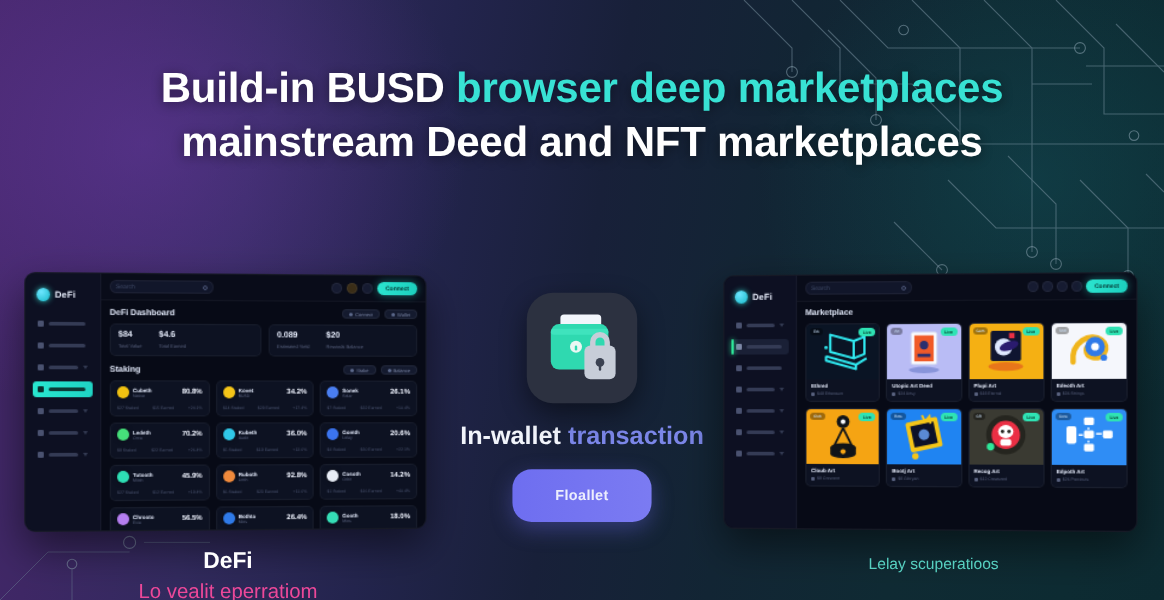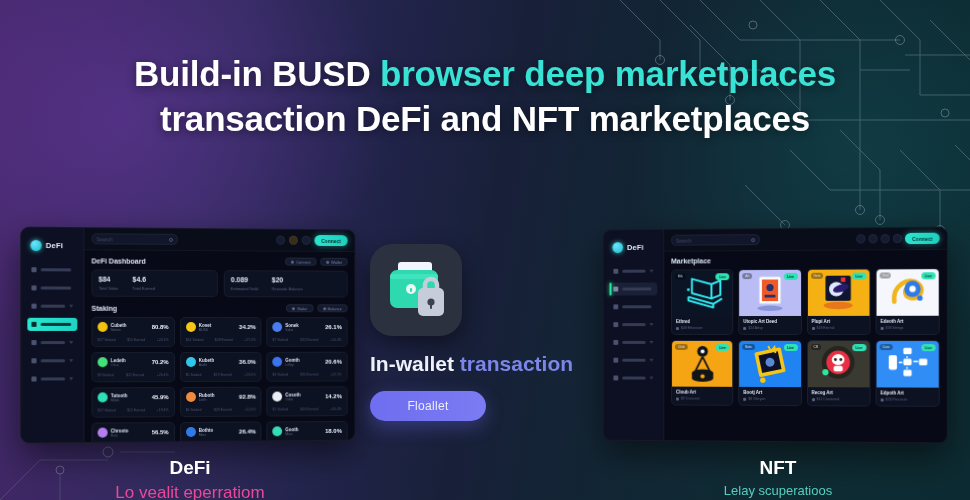--- a/index.html
+++ b/index.html
@@ -167,36 +167,36 @@
     display:flex; align-items:center;
   }
   .nft-meta { padding:3px 4px 4px 4px; }
   .nft-name { font-size:4.5px; font-weight:bold; color:#e2e8f8; }
   .nft-price { font-size:3.5px; color:#5a6party; color:#59627f; display:flex; align-items:center; gap:2px; margin-top:2px; }
   .nft-price .c { width:3px;height:3px;border-radius:1px;background:#59627f; }
 
   
   .center {
     position:absolute; left:370px; top:244px; width:230px;
-    display:flex; flex-direction:column; align-items:flex-start;
+    display:flex; flex-direction:column; align-items:center;
   }
   .wallet-icon {
     width:92px; height:92px; border-radius:22px;
     background:#2c3140; position:relative;
     box-shadow:0 8px 22px rgba(0,0,0,.45);
   }
   .center-text {
     margin-top:14px; text-align:center; font-size:21px; font-weight:bold; line-height:1.32;
   }
   .ct-white { color:#f1f4fb; }
   .ct-blue  { color:#7b86e8; }
   .cta {
-    margin-top:13px; height:30px; min-width:116px; padding:0 22px;
+    margin-top:13px; height:44px; min-width:116px; padding:0 22px;
     border-radius:16px; background:linear-gradient(90deg,#6e6ef0,#7b7bf2);
-    color:#eceefd; font-size:12px; font-weight:normal;
+    color:#eceefd; font-size:12px; font-weight:bold;
     display:flex; align-items:center; justify-content:center;
     box-shadow:0 6px 18px rgba(110,110,240,.35);
     letter-spacing:.3px;
   }
 
   
   .caption { position:absolute; text-align:center; width:260px; }
   .cap-defi { left:60px; top:458px; }
   .cap-nft  { left:648px; top:458px; }
   .cap-title { font-size:19px; font-weight:bold; color:#ffffff; line-height:1.1; }
@@ -247,21 +247,21 @@
       <path d="M0 500 L40 460 L108 460"></path>
       <path d="M60 500 L60 474"></path>
       <path d="M120 452 L175 452"></path>
     </g>
   </svg>
 
   <div class="headline">
     <div class="h-line1">
       <span class="h-white">Build-in BUSD </span><span class="h-cyan">browser deep marketplaces</span>
     </div>
-    <div class="h-line2 h-white">transaction DeFi and NFT marketplaces</div>
+    <div class="h-line2 h-white">mainstream Deed and NFT marketplaces</div>
   </div>
 
   <div class="mock mock-defi">
     <div class="side">
       <div class="side-logo">
         <div class="logo-dot"></div>
         <div class="logo-txt">DeFi</div>
       </div>
       <div id="defi-nav">
           <div class="nav-item">
@@ -791,17 +791,16 @@
           </div>
       </div>
     </div>
   </div>
 
   <div class="caption cap-defi">
     <div class="cap-title">DeFi</div>
     <div class="cap-sub-defi">Lo vealit eperratiom</div>
   </div>
   <div class="caption cap-nft">
-    <div class="cap-title">NFT</div>
     <div class="cap-sub-nft">Lelay scuperatioos</div>
   </div>
 
 </div>
 
 </body></html>

